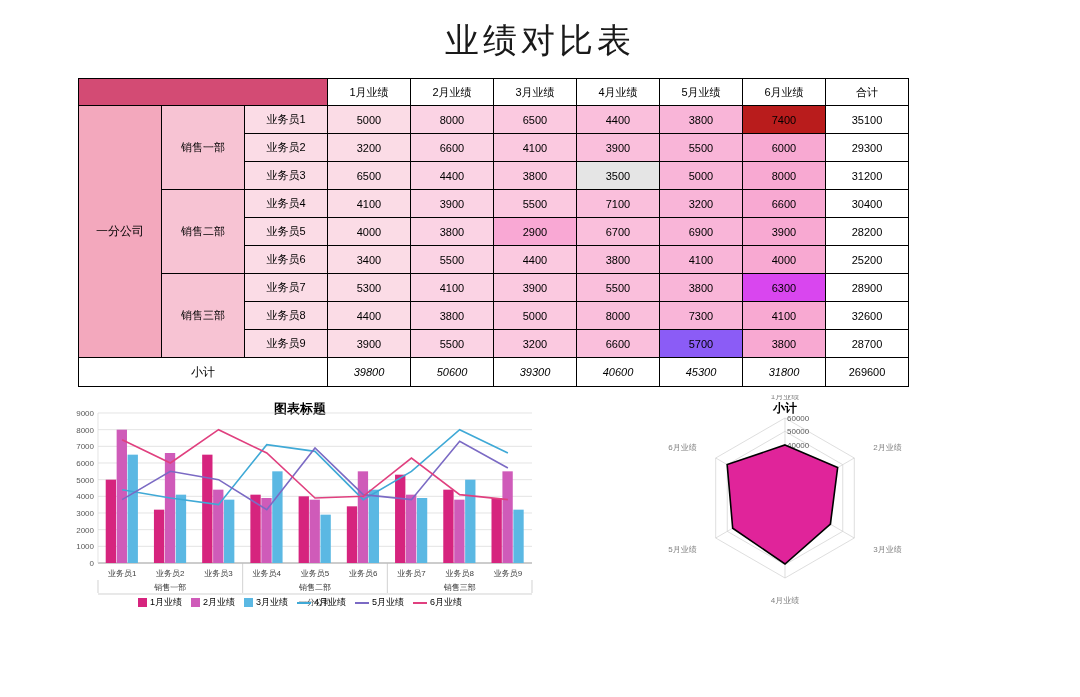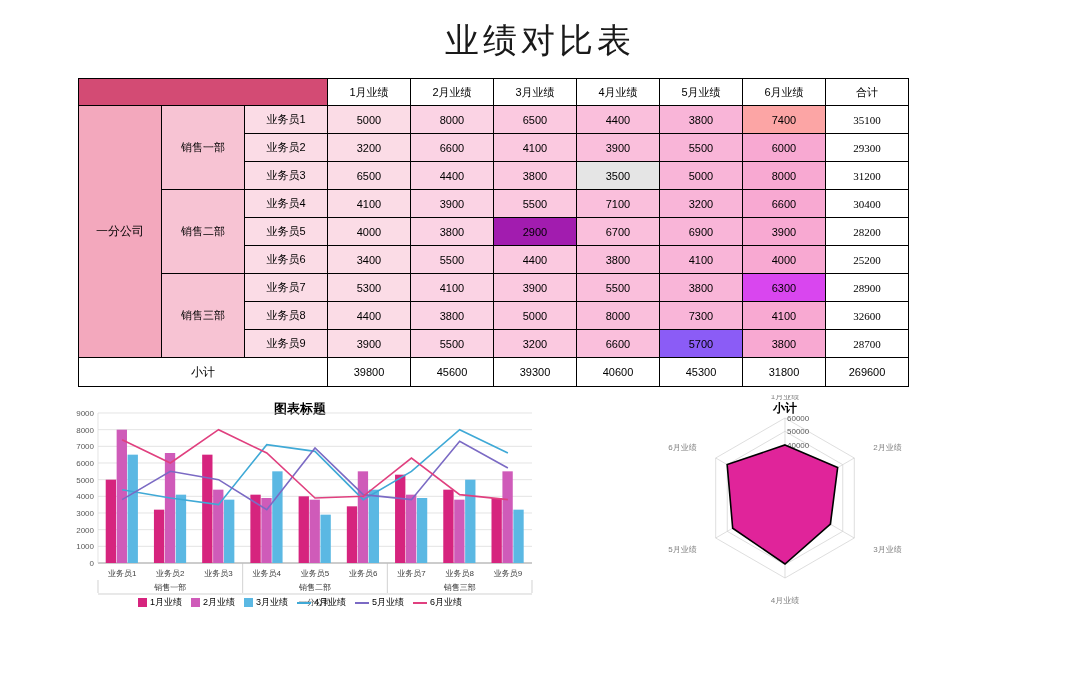--- a/index.html
+++ b/index.html
@@ -74,32 +74,32 @@
     text-align: center;
   }
   .val-cell {
     height: 27px;
     font-size: 11px;
   }
   .total-cell {
     background: #ffffff;
     height: 27px;
     font-size: 11px;
-    font-family: Liberation Serif, serif;
   }
   .sub-label {
     background: #ffffff;
     font-weight: bold;
     font-size: 12px;
     height: 28px;
   }
   .sub-val {
     background: #ffffff;
     font-size: 11px;
     height: 28px;
+    font-style: italic;
   }
   .sub-grand {
     background: #ffffff;
     font-size: 11px;
     font-weight: bold;
     height: 28px;
   }
 
   
   #bar-chart {
@@ -187,21 +187,21 @@
 
     <tr>
       <td class="branch-cell" rowspan="9">一分公司</td>
       <td class="dept-cell" rowspan="3">销售一部</td>
       <td class="emp-cell">业务员1</td>
       <td class="val-cell" style="background:#fbdce6">5000</td>
       <td class="val-cell" style="background:#fbd3e4">8000</td>
       <td class="val-cell" style="background:#fbc9e0">6500</td>
       <td class="val-cell" style="background:#fabfdc">4400</td>
       <td class="val-cell" style="background:#f9b5d8">3800</td>
-      <td class="val-cell" style="background:#fca5a5">7400</td>
+      <td class="val-cell" style="background:#b91c1c">7400</td>
       <td class="total-cell">35100</td>
     </tr>
     <tr>
       <td class="emp-cell">业务员2</td>
       <td class="val-cell" style="background:#fbdce6">3200</td>
       <td class="val-cell" style="background:#fbd3e4">6600</td>
       <td class="val-cell" style="background:#fbc9e0">4100</td>
       <td class="val-cell" style="background:#fabfdc">3900</td>
       <td class="val-cell" style="background:#f9b5d8">5500</td>
       <td class="val-cell" style="background:#f8a9d2">6000</td>
@@ -226,21 +226,21 @@
       <td class="val-cell" style="background:#fbc9e0">5500</td>
       <td class="val-cell" style="background:#fabfdc">7100</td>
       <td class="val-cell" style="background:#f9b5d8">3200</td>
       <td class="val-cell" style="background:#f8a9d2">6600</td>
       <td class="total-cell">30400</td>
     </tr>
     <tr>
       <td class="emp-cell">业务员5</td>
       <td class="val-cell" style="background:#fbdce6">4000</td>
       <td class="val-cell" style="background:#fbd3e4">3800</td>
-      <td class="val-cell" style="background:#a21caf">2900</td>
+      <td class="val-cell" style="background:#f9a8d4">2900</td>
       <td class="val-cell" style="background:#fabfdc">6700</td>
       <td class="val-cell" style="background:#f9b5d8">6900</td>
       <td class="val-cell" style="background:#f8a9d2">3900</td>
       <td class="total-cell">28200</td>
     </tr>
     <tr>
       <td class="emp-cell">业务员6</td>
       <td class="val-cell" style="background:#fbdce6">3400</td>
       <td class="val-cell" style="background:#fbd3e4">5500</td>
       <td class="val-cell" style="background:#fbc9e0">4400</td>
@@ -278,21 +278,21 @@
       <td class="val-cell" style="background:#fbc9e0">3200</td>
       <td class="val-cell" style="background:#fabfdc">6600</td>
       <td class="val-cell" style="background:#8b5cf6">5700</td>
       <td class="val-cell" style="background:#f8a9d2">3800</td>
       <td class="total-cell">28700</td>
     </tr>
 
     <tr>
       <td class="sub-label" colspan="3">小计</td>
       <td class="sub-val">39800</td>
-      <td class="sub-val">45600</td>
+      <td class="sub-val">50600</td>
       <td class="sub-val">39300</td>
       <td class="sub-val">40600</td>
       <td class="sub-val">45300</td>
       <td class="sub-val">31800</td>
       <td class="sub-grand">269600</td>
     </tr>
   </tbody>
 </table>
 
 <div id="bar-chart-title">图表标题</div>

